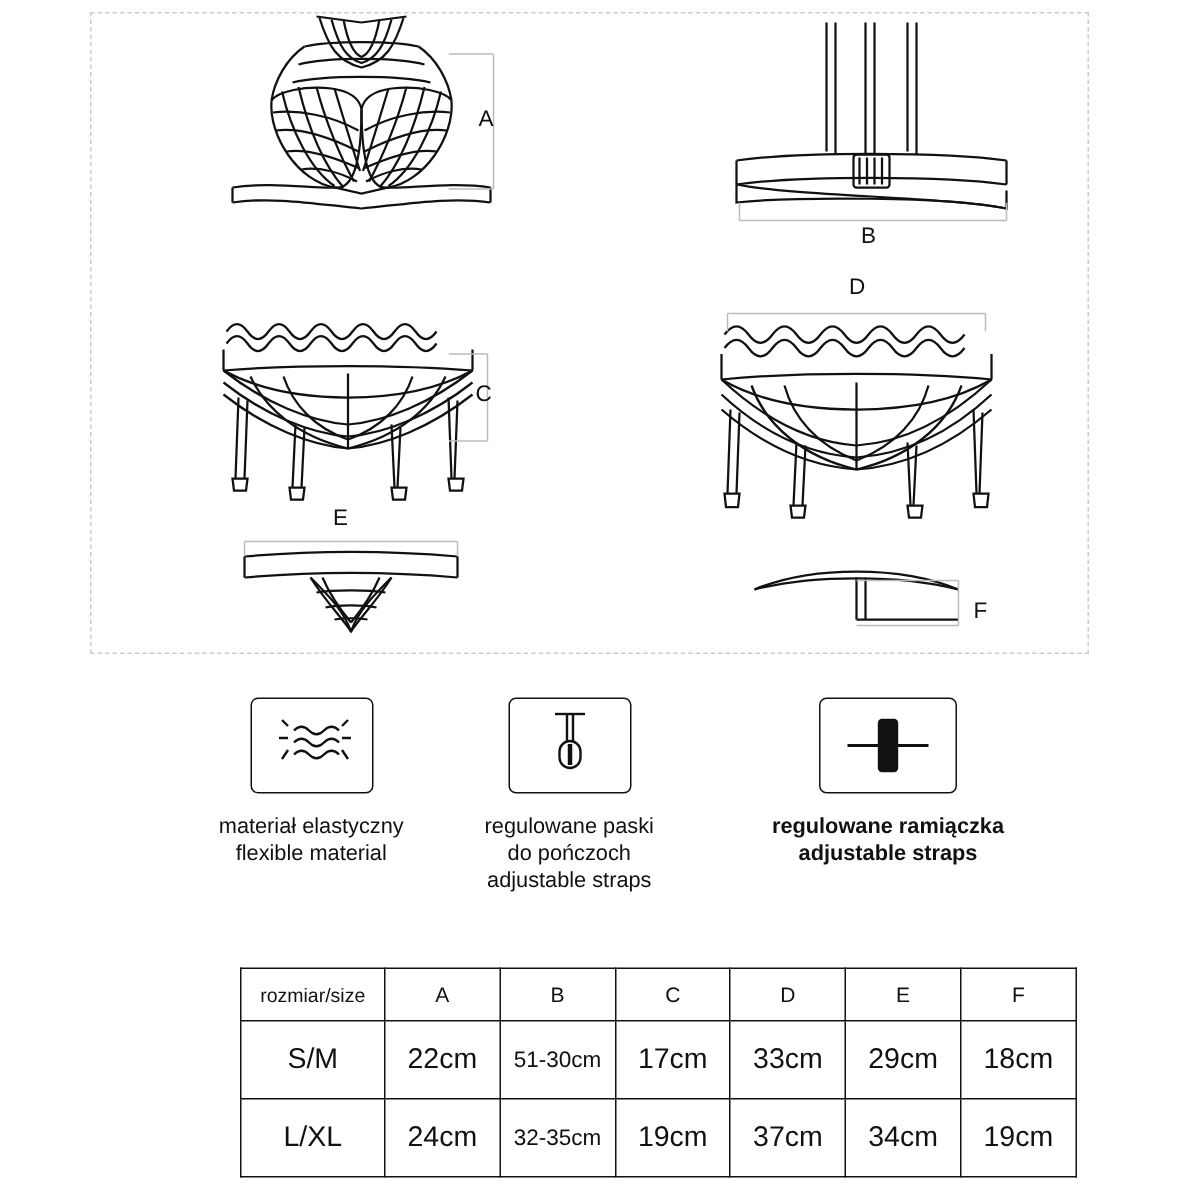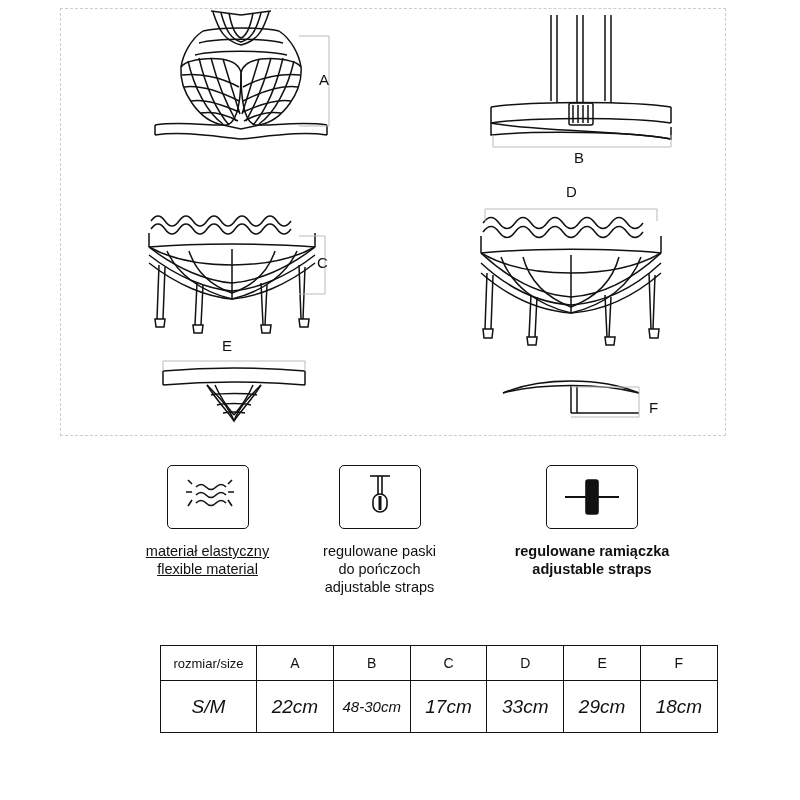--- a/index.html
+++ b/index.html
@@ -87,21 +87,20 @@
   #size-table thead th {
     height: 32px;
     font-size: 14px;
   }
   #size-table thead th.hdr-first {
     font-size: 13px;
   }
   #size-table tbody td {
     height: 49px;
     font-size: 19px;
-    font-style: italic;
   }
   #size-table tbody td.row-head {
     font-size: 19px;
   }
   #size-table tbody td.narrow-val {
     font-size: 15px;
   }
   col.c-first { width: 96px; }
   col.c-rest  { width: 76.8px; }
 </style>
@@ -324,21 +323,21 @@
       <path d="M2 32 L70 32"></path>
       <path d="M70 2 L70 32"></path>
     </g>
   </svg>
   <div class="dim-label" style="left:588px; top:390px;">F</div>
 
 </div>
 
 <div id="features">
 
-  <div class="feature" style="left:0px; top:0px; width:175px;text-decoration:underline;">
+  <div class="feature" style="left:0px; top:0px; width:175px;">
     <div class="feature-box">
       <svg width="80" height="62" viewBox="0 0 80 62">
         <g fill="none" stroke="#111111" stroke-width="1.6">
           <path d="M28 21 q5 -5 10 0 q5 5 10 0 q5 -5 10 0"></path>
           <path d="M28 29 q5 -5 10 0 q5 5 10 0 q5 -5 10 0"></path>
           <path d="M28 37 q5 -5 10 0 q5 5 10 0 q5 -5 10 0"></path>
           <path d="M24 18 L20 14 M24 26 L18 26 M24 34 L20 40"></path>
           <path d="M60 18 L64 14 M60 26 L66 26 M60 34 L64 40"></path>
         </g>
       </svg>
@@ -396,20 +395,29 @@
       <th>C</th>
       <th>D</th>
       <th>E</th>
       <th>F</th>
     </tr>
   </thead>
   <tbody>
     <tr>
       <td class="row-head">S/M</td>
       <td>22cm</td>
-      <td class="narrow-val">48-30cm</td>
+      <td class="narrow-val">51-30cm</td>
       <td>17cm</td>
       <td>33cm</td>
       <td>29cm</td>
       <td>18cm</td>
     </tr>
+    <tr>
+      <td class="row-head">L/XL</td>
+      <td>24cm</td>
+      <td class="narrow-val">32-35cm</td>
+      <td>19cm</td>
+      <td>37cm</td>
+      <td>34cm</td>
+      <td>19cm</td>
+    </tr>
   </tbody>
 </table>
 
 </body></html>

